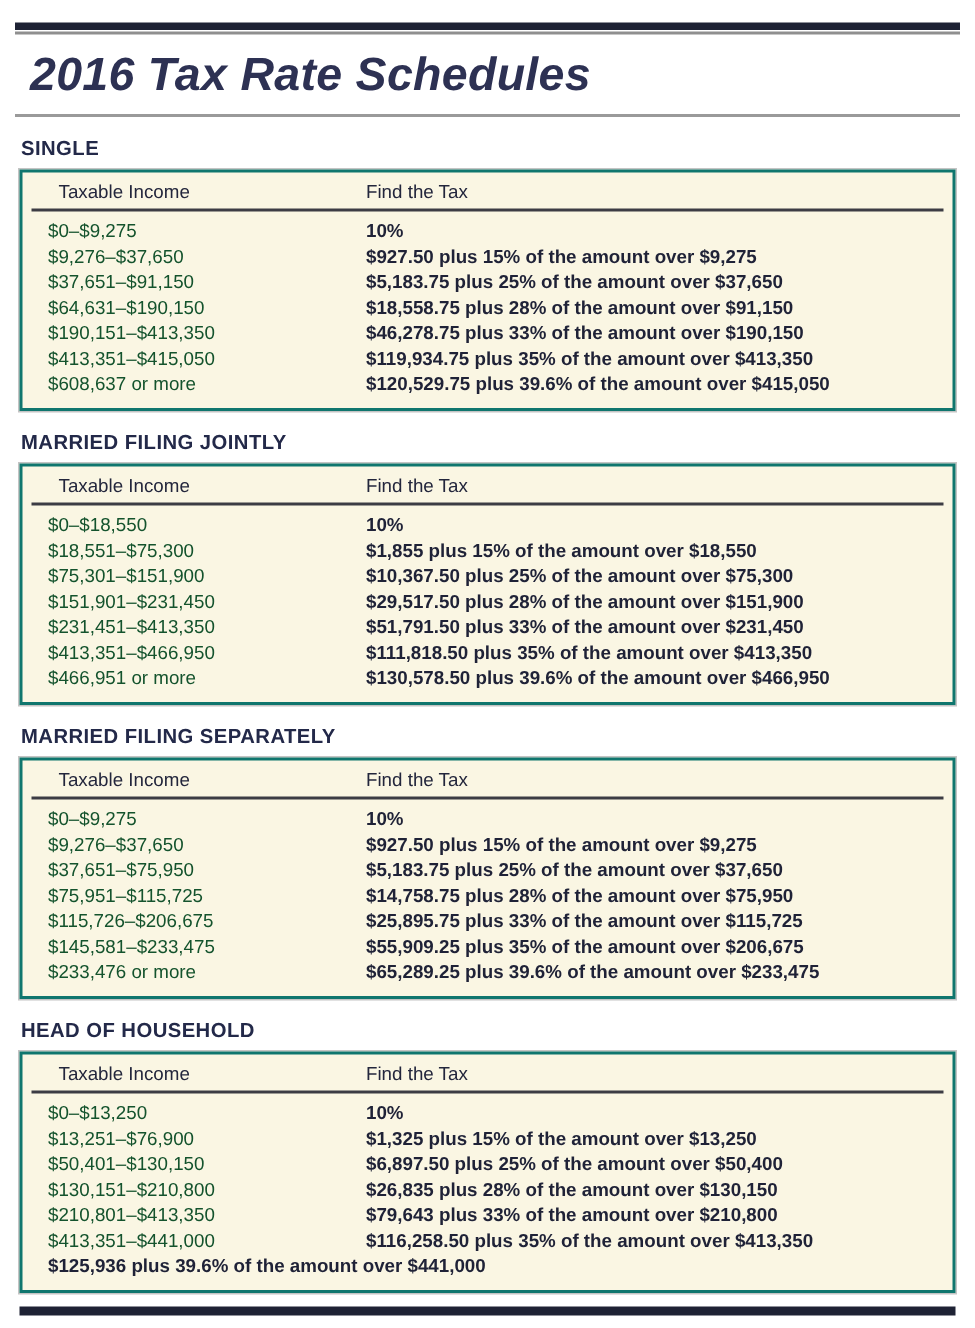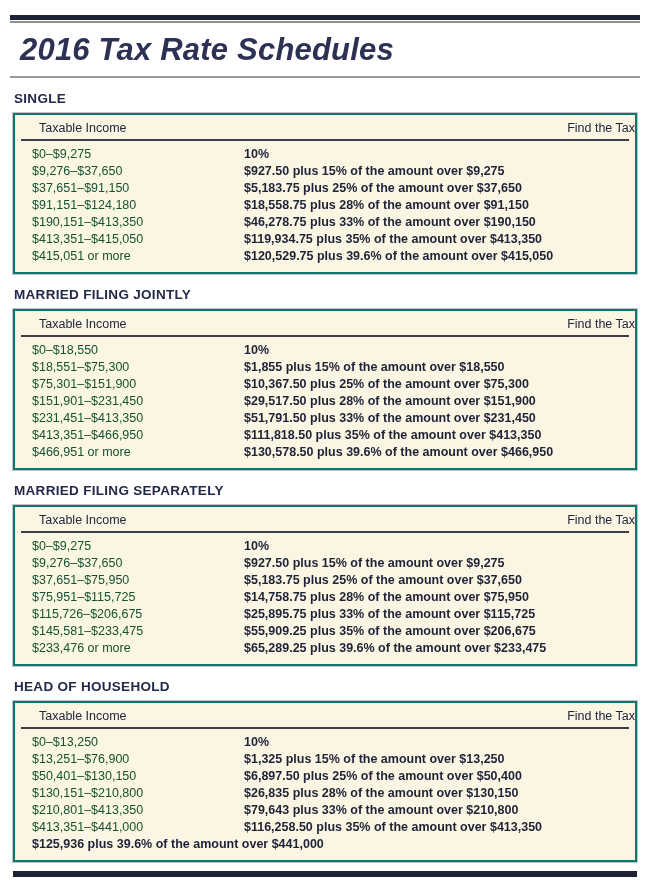--- a/index.html
+++ b/index.html
@@ -62,21 +62,21 @@
     font-size: 12.5px;
     color: #23263c;
   }
   .t-head .col1 {
     width: 205px;
     padding-left: 24px;
     box-sizing: content-box;
   }
   .t-head .col2 {
     flex: 1;
-    text-align: right;
+    text-align: left;
   }
   .head-rule {
     height: 2px;
     background: #3c3c44;
     margin: 0 6px;
   }
   .t-body {
     padding: 5px 6px 7px 17px;
     font-size: 12.5px;
     line-height: 17px;
@@ -125,33 +125,33 @@
       </div>
       <div class="t-row">
         <div class="col1">$9,276–$37,650</div>
         <div class="col2">$927.50 plus 15% of the amount over $9,275</div>
       </div>
       <div class="t-row">
         <div class="col1">$37,651–$91,150</div>
         <div class="col2">$5,183.75 plus 25% of the amount over $37,650</div>
       </div>
       <div class="t-row">
-        <div class="col1">$91,151–$124,180</div>
+        <div class="col1">$64,631–$190,150</div>
         <div class="col2">$18,558.75 plus 28% of the amount over $91,150</div>
       </div>
       <div class="t-row">
         <div class="col1">$190,151–$413,350</div>
         <div class="col2">$46,278.75 plus 33% of the amount over $190,150</div>
       </div>
       <div class="t-row">
         <div class="col1">$413,351–$415,050</div>
         <div class="col2">$119,934.75 plus 35% of the amount over $413,350</div>
       </div>
       <div class="t-row">
-        <div class="col1">$415,051 or more</div>
+        <div class="col1">$608,637 or more</div>
         <div class="col2">$120,529.75 plus 39.6% of the amount over $415,050</div>
       </div>
     </div>
   </div>
 
   <div class="section-heading">MARRIED FILING JOINTLY</div>
   <div class="tax-table">
     <div class="t-head">
       <div class="col1">Taxable Income</div>
       <div class="col2">Find the Tax</div>

